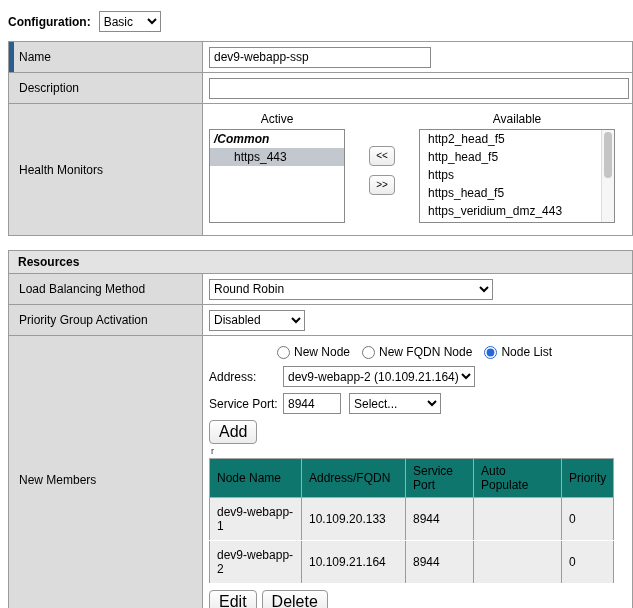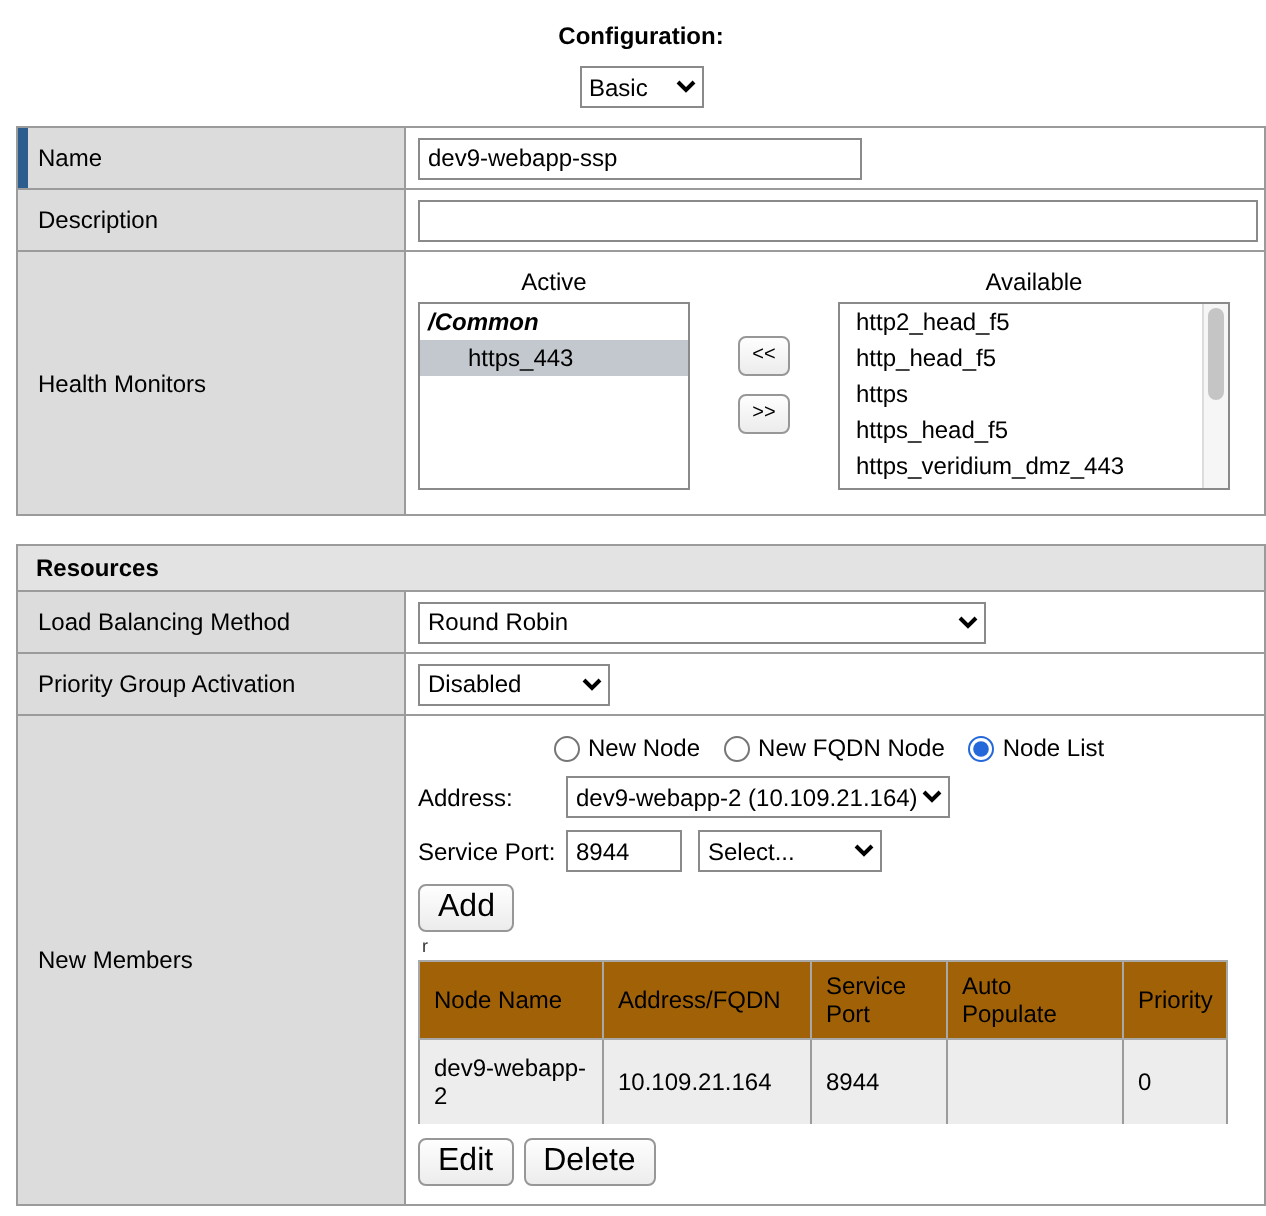--- a/index.html
+++ b/index.html
@@ -1,21 +1,21 @@
 <!DOCTYPE html>
 <html><head>
 <meta charset="utf-8">
 <style>
   *{box-sizing:border-box;}
   html,body{margin:0;padding:0;}
   body{width:633px;height:608px;font-family:"Liberation Sans",sans-serif;font-size:12px;color:#000;background:#fff;overflow:hidden;}
   button{font-family:"Liberation Sans",sans-serif;font-size:16px;background:linear-gradient(#fefefe,#ececec);border:1px solid #979797;border-radius:4px;padding:2px 9px;color:#000;cursor:pointer;}
   input[type=text],select{font-family:"Liberation Sans",sans-serif;font-size:12px;border:1px solid #8a8a8a;background:#fff;height:21px;}
   input[type=text]{padding:2px 4px;}
-  .config-bar{display:flex;align-items:center;gap:8px;padding:11px 0 9px 8px;flex-direction:column;}
+  .config-bar{display:flex;align-items:center;gap:8px;padding:11px 0 9px 8px;}
   .cfg-label{font-weight:bold;}
   .cfg-select{width:62px;}
   .form-table{border-collapse:collapse;width:625px;margin-left:8px;table-layout:fixed;}
   .form-table td{border:1px solid #9b9b9b;}
   .label-cell{background:#dcdcdc;width:194px;padding:8px 10px;vertical-align:middle;}
   .value-cell{background:#fff;padding:4px 6px;vertical-align:middle;}
   .rel{position:relative;}
   .required-bar{position:absolute;left:0;top:0;bottom:0;width:5px;background:#2c5d8f;}
   .name-input{width:222px;}
   .description-input{width:420px;}
@@ -42,21 +42,21 @@
   .radio-label{display:flex;align-items:center;gap:4px;cursor:pointer;}
   input[type=radio]{accent-color:#2468d9;width:13px;height:13px;margin:0;}
   .field-row{display:flex;align-items:center;margin-bottom:6px;}
   .field-label{width:74px;}
   .address-select{width:192px;}
   .port-input{width:58px;margin-right:8px;}
   .port-select{width:92px;}
   .add-row{margin:2px 0 1px 0;}
   .stray{font-size:9px;color:#333;margin:3px 0 1px 2px;line-height:1;}
   .members-table{border-collapse:collapse;margin-top:2px;border:1px solid #a8a8a8;}
-  .members-table th{background:#a16207;border:1px solid #a8a8a8;font-weight:normal;text-align:left;padding:5px 7px;}
+  .members-table th{background:#0f766e;border:1px solid #a8a8a8;font-weight:normal;text-align:left;padding:5px 7px;}
   .members-table td{background:#ededed;border-top:1px solid #fff;border-bottom:1px solid #fff;padding:7px 7px;}
   .col-node{width:92px;}.col-addr{width:104px;}.col-port{width:68px;}.col-auto{width:88px;}.col-prio{width:48px;}
   .edit-row{margin-top:6px;display:flex;gap:5px;}
 </style>
 </head>
 <body>
 
 <div class="page">
 
   <div class="config-bar">
@@ -192,20 +192,27 @@
         <table class="members-table">
           <tbody>
                 <tr>
             <th class="col-node">Node Name</th>
             <th class="col-addr">Address/FQDN</th>
             <th class="col-port">Service Port</th>
             <th class="col-auto">Auto Populate</th>
             <th class="col-prio">Priority</th>
           </tr>
           <tr>
+            <td>dev9-webapp-1</td>
+            <td>10.109.20.133</td>
+            <td>8944</td>
+            <td></td>
+            <td>0</td>
+          </tr>
+          <tr>
             <td>dev9-webapp-2</td>
             <td>10.109.21.164</td>
             <td>8944</td>
             <td></td>
             <td>0</td>
           </tr>
         </tbody>
             </table>
 
         <div class="edit-row">

